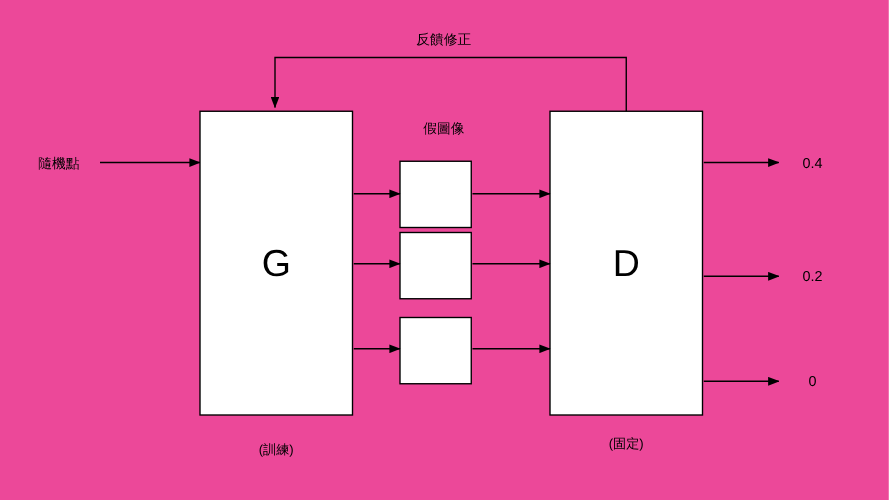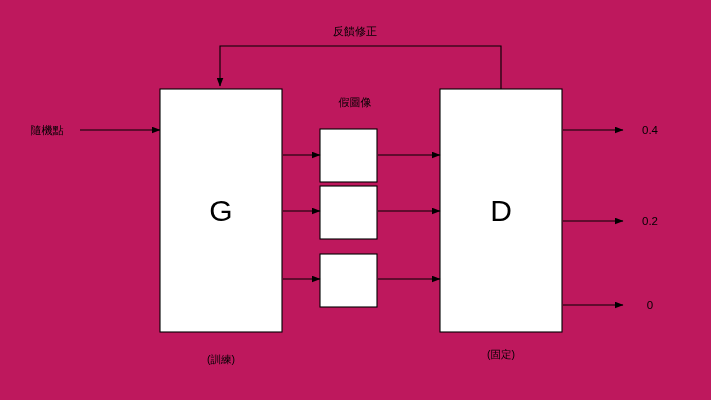--- a/index.html
+++ b/index.html
@@ -11,21 +11,21 @@
   body {
     width: 711px;
     height: 400px;
     overflow: hidden;
     font-family: "Liberation Sans", "DejaVu Sans", sans-serif;
   }
   #diagram-root {
     position: relative;
     width: 711px;
     height: 400px;
-    background: #be185d;
+    background: #ec4899;
   }
   svg.canvas {
     position: absolute;
     left: 0;
     top: 0;
     width: 711px;
     height: 400px;
     display: block;
   }
   .box-shape {

